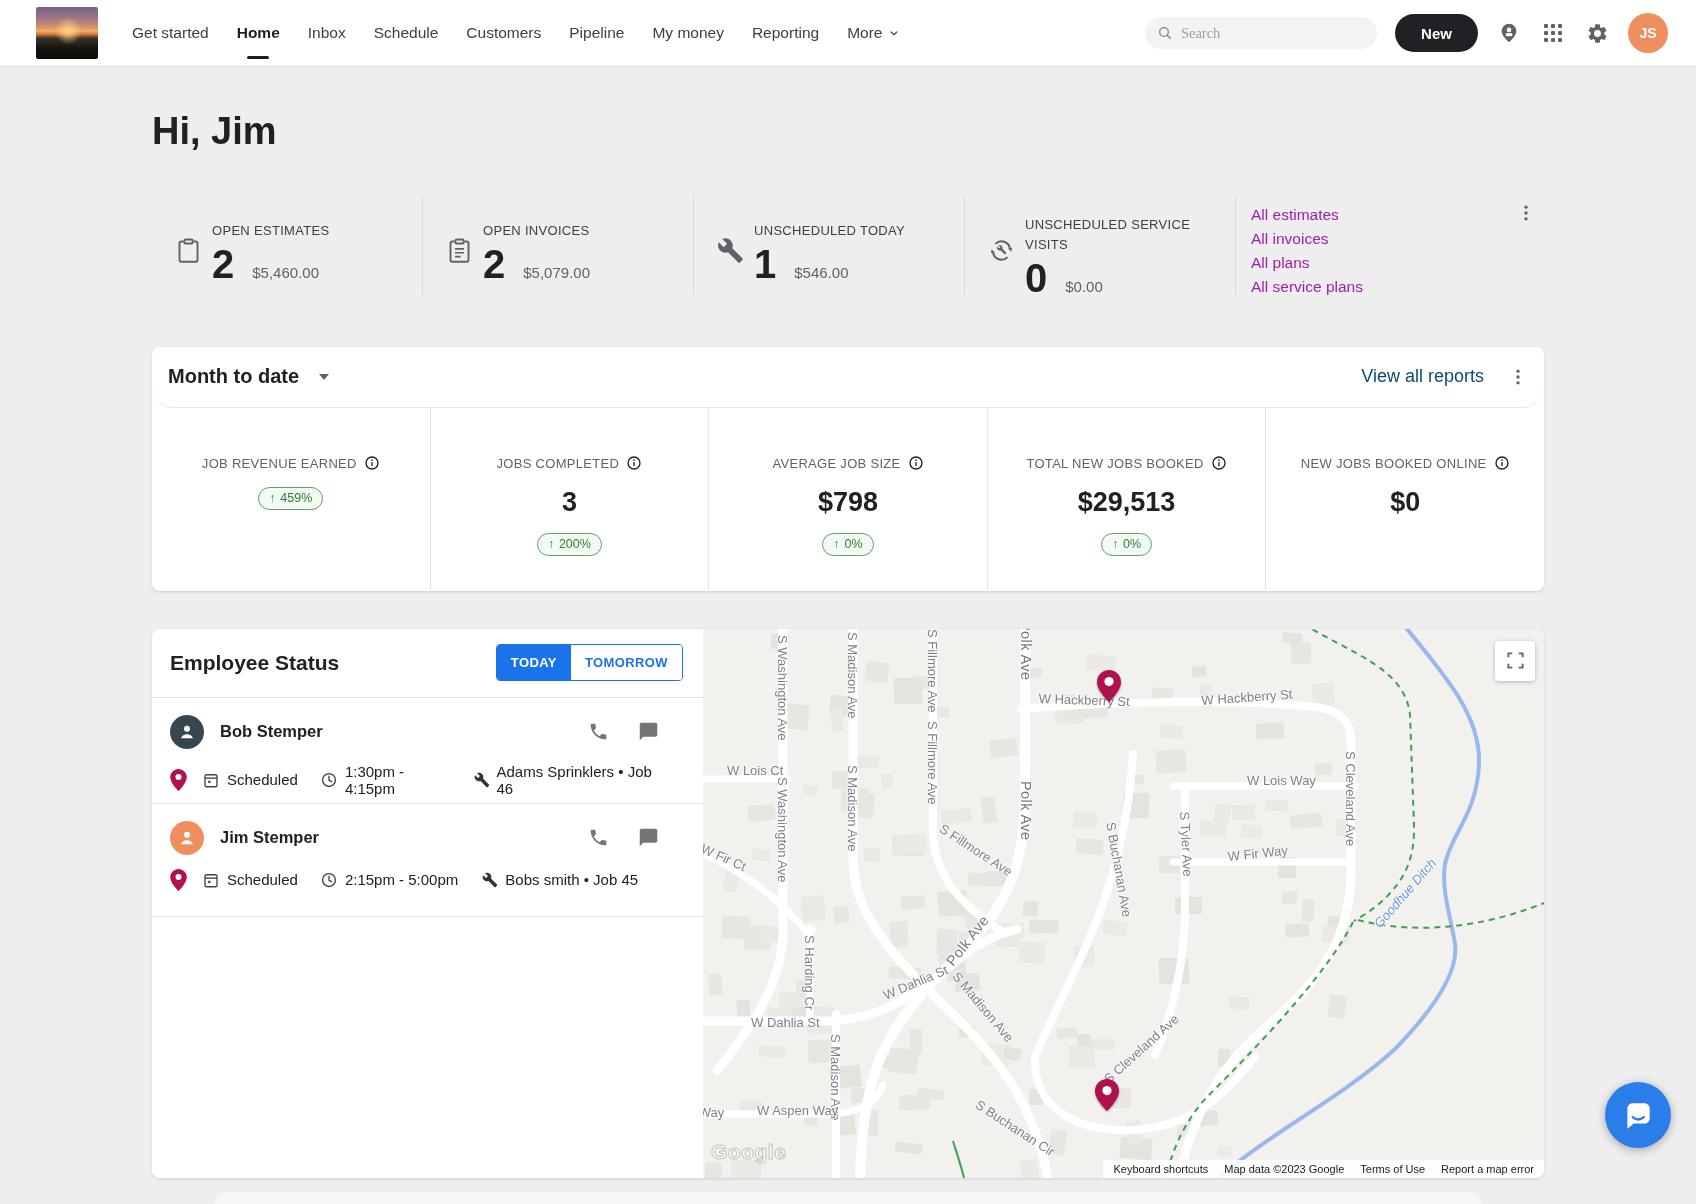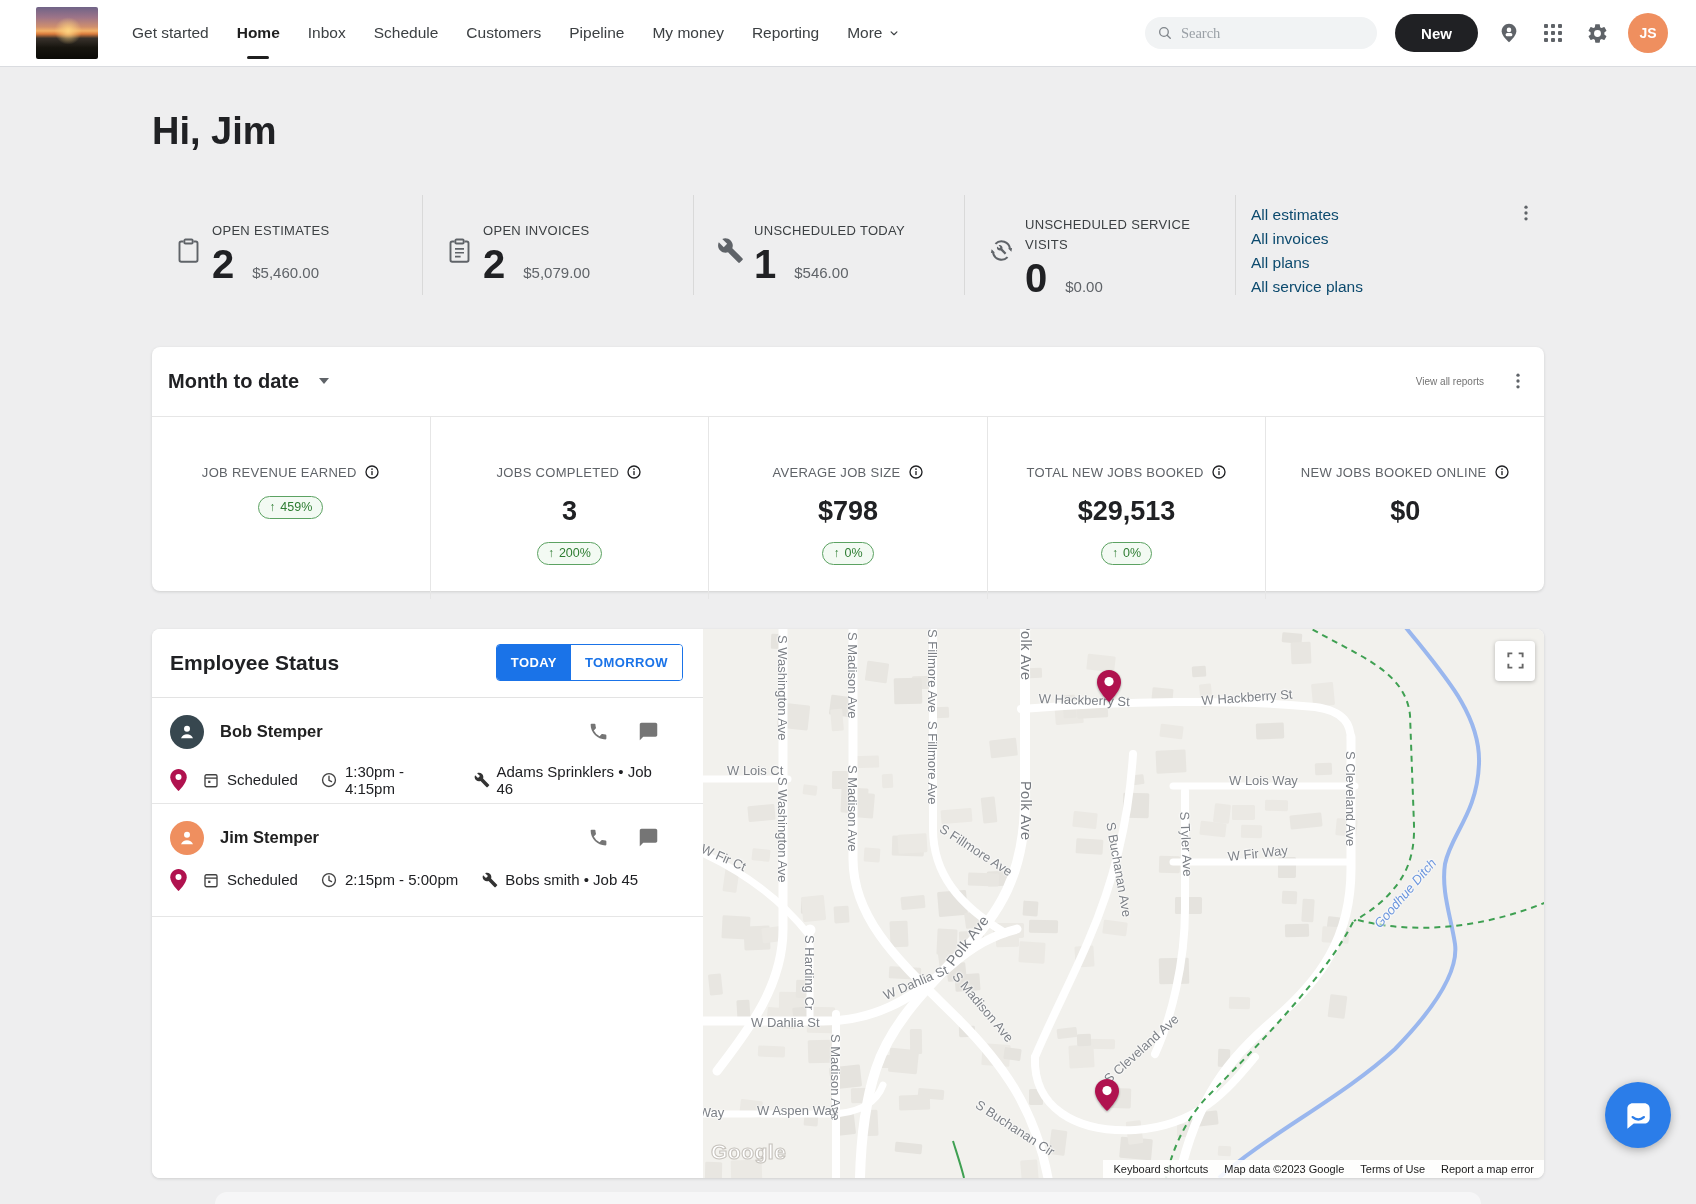--- a/index.html
+++ b/index.html
@@ -37,32 +37,32 @@
   h1.greeting { margin-top:44px; font-size:38px; font-weight:600; color:#202124; line-height:1.1; }
   
   .stats { margin-top:42px; display:flex; position:relative; height:112px; }
   .stat { flex:0 0 271px; border-right:1px solid #d9d9d9; display:flex; gap:10px; padding:26px 0 0 23px; height:100px; }
   .stat-ic { width:27px; height:27px; margin-top:16px; flex:0 0 auto; }
   .stat-label { font-size:13px; letter-spacing:.3px; color:#3c4043; font-weight:400; max-width:170px; line-height:1.55; }
   .stat-valrow { display:flex; align-items:baseline; margin-top:2px; }
   .stat-value { font-size:40px; font-weight:700; color:#202124; line-height:1.05; }
   .stat-amount { font-size:15px; color:#5f6368; margin-left:18px; }
   .stat-links { padding:8px 0 0 15px; display:flex; flex-direction:column; gap:1px; }
-  .stat-links a { font-size:15.5px; color:#0c4a6e; text-decoration:none; line-height:23px; cursor:pointer;}
+  .stat-links a { font-size:15.5px; color:#a21caf; text-decoration:none; line-height:23px; cursor:pointer;}
   .stats .kebab { position:absolute; right:6px; top:6px; }
   .kebab { width:24px; height:24px; display:flex; align-items:center; justify-content:center; cursor:pointer;}
   
   .card { background:#fff; border-radius:8px; box-shadow:0 1px 3px rgba(60,64,67,.18); }
   .mtd { margin-top:40px; height:244px; }
-  .mtd-head { height:70px; border-bottom:1px solid #e6e6e6; display:flex; align-items:center; padding:0 14px 0 16px; }
+  .mtd-head { height:61px; border-bottom:1px solid #e6e6e6; display:flex; align-items:center; padding:0 14px 0 16px;border-radius:22px; }
   .mtd-title-wrap { display:flex; align-items:center; gap:20px; cursor:pointer; }
   .mtd-title { font-size:20px; font-weight:700; color:#202124; }
   .caret-down { width:0; height:0; border-left:5px solid transparent; border-right:5px solid transparent; border-top:6px solid #5f6368; }
   .mtd-head-right { margin-left:auto; display:flex; align-items:center; gap:22px; }
-  .view-all { font-size:10px; color:#737373; text-decoration:none; cursor:pointer;}
+  .view-all { font-size:18px; color:#0c4a6e; text-decoration:none; cursor:pointer;}
   .mtd-body { display:flex; height:182px; }
   .metric { flex:1 1 0; border-right:1px solid #e6e6e6; text-align:center; padding-top:46px; }
   .metric:last-child { border-right:0; }
   .metric-label { font-size:13px; letter-spacing:.3px; color:#5f6368; display:inline-flex; align-items:center; gap:7px; }
   .metric-value { font-size:27px; font-weight:700; color:#202124; margin-top:15px; }
   .metric-badge { margin-top:15px; display:inline-flex; align-items:center; gap:5px; height:23px; padding:0 10px; border:1px solid #5ca262; border-radius:12px; background:#f3faf3; color:#2e7d32; font-size:12.5px; font-weight:500;}
   .metric-badge .up { font-size:12px; }
   
   .emp-card { margin-top:38px; height:549px; display:flex; overflow:hidden; position:relative; }
   .emp-left { width:551px; flex:0 0 551px; display:flex; flex-direction:column; background:#fff; }
@@ -622,21 +622,21 @@
         <span class="ml big" style="left:331px;top:-8px;transform:rotate(90deg)">Polk Ave</span>
         <span class="ml big" style="left:331px;top:152px;transform:rotate(90deg)">Polk Ave</span>
         <span class="ml big" style="left:240px;top:330px;transform:rotate(-52deg)">Polk Ave</span>
         <span class="ml" style="left:415px;top:192px;transform:rotate(80deg)">S Buchanan Ave</span>
         <span class="ml" style="left:489px;top:182px;transform:rotate(87deg)">S Tyler Ave</span>
         <span class="ml" style="left:655px;top:122px;transform:rotate(90deg)">S Cleveland Ave</span>
         <span class="ml" style="left:398px;top:446px;transform:rotate(-42deg)">S Cleveland Ave</span>
         <span class="ml" style="left:336px;top:62px;transform:rotate(2deg)">W Hackberry St</span>
         <span class="ml" style="left:498px;top:64px;transform:rotate(-4deg)">W Hackberry St</span>
         <span class="ml" style="left:24px;top:134px">W Lois Ct</span>
-        <span class="ml" style="left:526px;top:144px">W Lois Way</span>
+        <span class="ml" style="left:544px;top:144px">W Lois Way</span>
         <span class="ml" style="left:2px;top:212px;transform:rotate(24deg)">W Fir Ct</span>
         <span class="ml" style="left:524px;top:220px;transform:rotate(-6deg)">W Fir Way</span>
         <span class="ml" style="left:178px;top:360px;transform:rotate(-23deg)">W Dahlia St</span>
         <span class="ml" style="left:48px;top:386px">W Dahlia St</span>
         <span class="ml" style="left:114px;top:306px;transform:rotate(90deg)">S Harding Cr</span>
         <span class="ml" style="left:54px;top:474px">W Aspen Way</span>
         <span class="ml" style="left:-60px;top:476px">W Aspen Way</span>
         <span class="ml" style="left:278px;top:468px;transform:rotate(33deg)">S Buchanan Cir</span>
         <span class="ml water" style="left:668px;top:292px;transform:rotate(-49deg)">Goodhue Ditch</span>
       </div>

